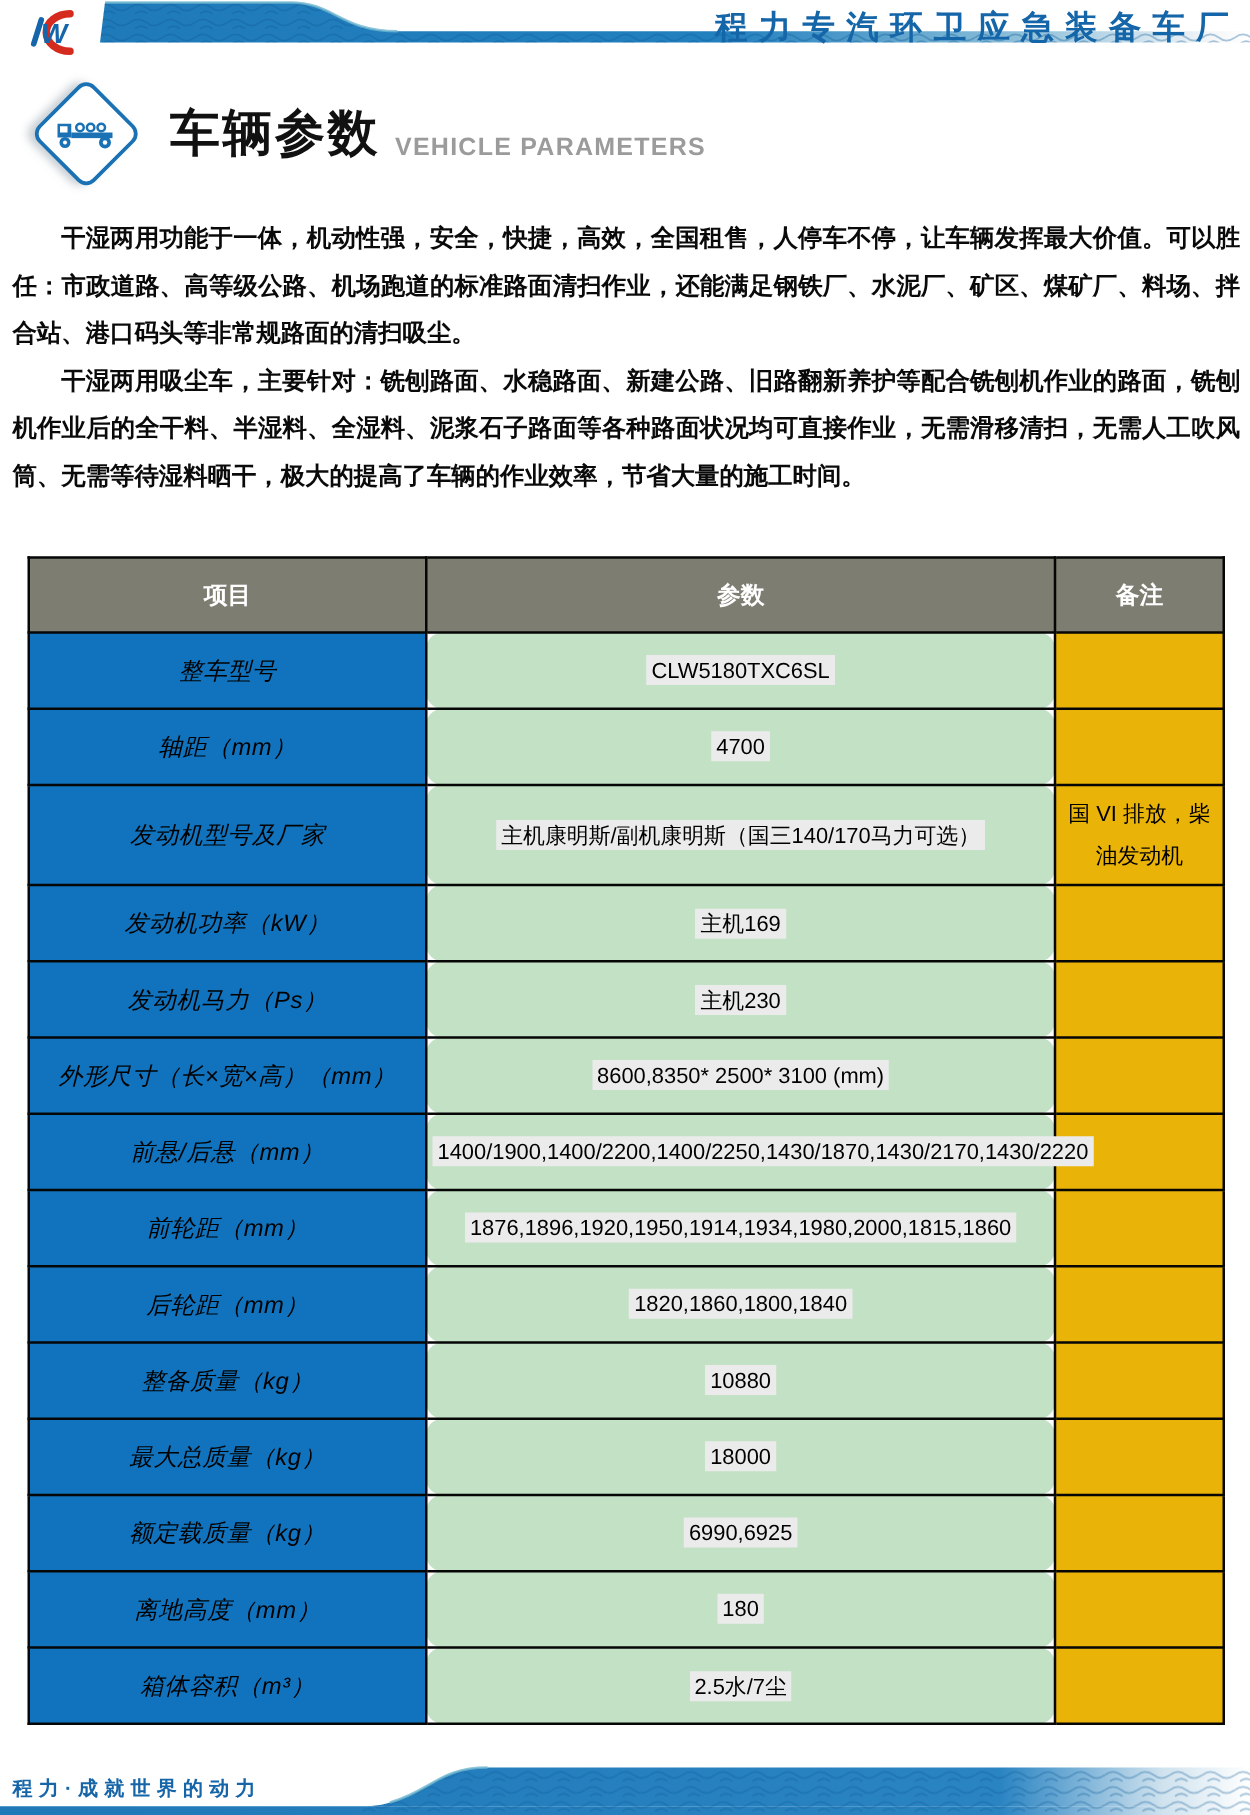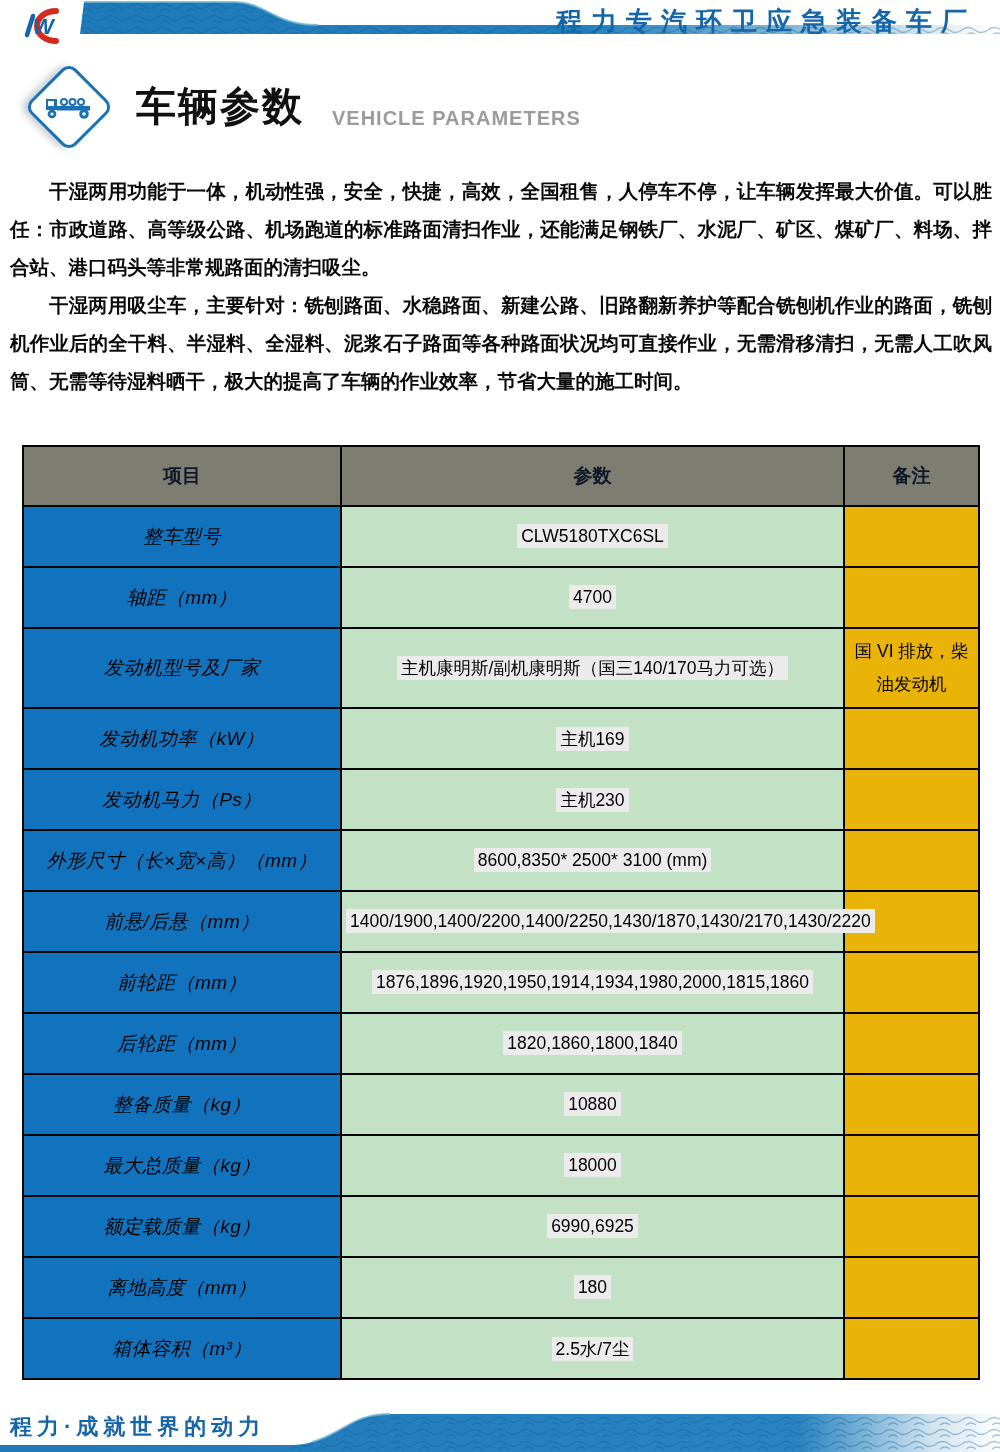--- a/index.html
+++ b/index.html
@@ -6,64 +6,64 @@
   .page {
     position:relative; width:1000px; height:1452px; background:#ffffff;
     font-family:"Liberation Sans", sans-serif; overflow:hidden;
   }
 
   
   .header { position:absolute; left:0; top:0; width:1000px; height:52px; }
   .header-banner { position:absolute; left:0; top:0; }
   .logo { position:absolute; left:6px; top:5px; }
   .company-name {
-    position:absolute; right:24px; top:4px;
+    position:absolute; right:8px; top:4px;
     font-size:26px; font-weight:bold; color:#1566a9; letter-spacing:9px;
     white-space:nowrap;
   }
 
   
   .title-section { position:absolute; left:22px; top:58px; height:96px; display:flex; align-items:center; }
   .diamond-wrap { position:relative; width:92px; height:92px; flex:0 0 auto; }
   .diamond {
     position:absolute; left:15px; top:15px; width:58px; height:58px;
     background:#ffffff; border:3px solid #1a72b4; border-radius:10px;
     transform:rotate(45deg);
     box-shadow:-4px 4px 7px rgba(110,125,140,0.38);
   }
   .truck-holder { position:absolute; left:22px; top:29px; width:48px; height:34px; }
   .title-cn { font-size:40px; font-weight:800; color:#111111; letter-spacing:2px; margin-left:22px; white-space:nowrap; }
-  .title-en { font-size:20px; font-weight:bold; color:#9b9b9b; letter-spacing:1px; margin-left:28px; transform:translateY(12px); white-space:nowrap; }
+  .title-en { font-size:20px; font-weight:bold; color:#9b9b9b; letter-spacing:1px; margin-left:12px; transform:translateY(12px); white-space:nowrap; }
 
   
   .intro { position:absolute; left:10px; top:172px; width:982px; color:#0a0a0a; }
   .intro p { margin:0; font-size:19.5px; line-height:38px; font-weight:600; text-indent:2em; text-align:justify; }
 
   
   .param-table {
     position:absolute; left:22px; top:445px; width:956px;
     border-collapse:collapse; table-layout:fixed;
   }
   .param-table col.c1 { width:318px; }
   .param-table col.c2 { width:503px; }
   .param-table col.c3 { width:135px; }
   .param-table th, .param-table td { border:2px solid #060606; text-align:center; vertical-align:middle; padding:2px 4px; }
-  .param-table thead th { background:#7d7d71; color:#0f172a; font-size:19px; font-weight:bold; height:54px; }
+  .param-table thead th { background:#7d7d71; color:#ffffff; font-size:19px; font-weight:bold; height:54px; }
   .param-table td.item-cell { background:#1173bd; color:#000000; font-size:19px; font-weight:500; height:55px; letter-spacing:0.5px;font-style:italic; }
-  .param-table td.value-cell { background:#c2e1c5; color:#000000; font-size:17.5px; height:55px; }
+  .param-table td.value-cell { background:#c2e1c5; color:#000000; font-size:17.5px; height:55px;border-radius:13px; }
   .param-table td.remark-cell { background:#eab308; color:#000000; font-size:17.5px; line-height:1.9; padding:0 8px; }
   .param-table tr.tall td { height:74px; }
   .hl { background:#ebebeb; padding:2px 4px; box-decoration-break:clone; }
 
   
   .footer { position:absolute; left:0; bottom:0; width:1000px; height:62px; }
   .footer-banner { position:absolute; left:0; bottom:0; }
   .slogan {
     position:absolute; left:10px; bottom:10px;
-    font-size:22px; font-weight:800; color:#1565a8; letter-spacing:5px;
+    font-size:16px; font-weight:800; color:#1565a8; letter-spacing:5px;
     white-space:nowrap; z-index:2;
   }
 </style>
 </head>
 <body>
 
 <div class="page">
 
   <div class="header">
     <svg class="header-banner" width="1000" height="52" viewBox="0 0 1000 52">

